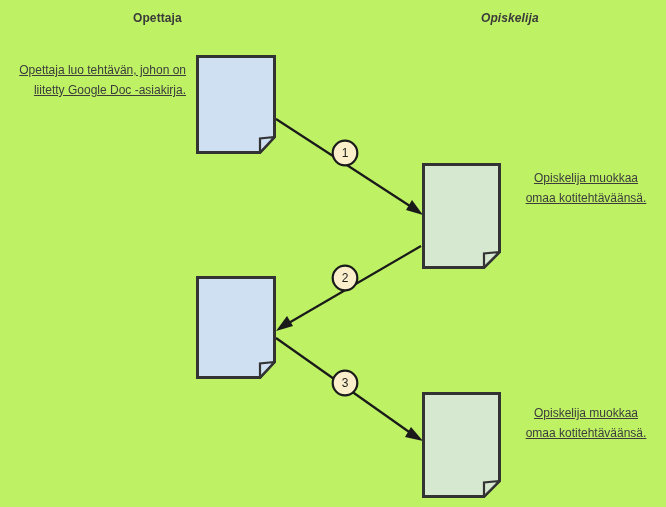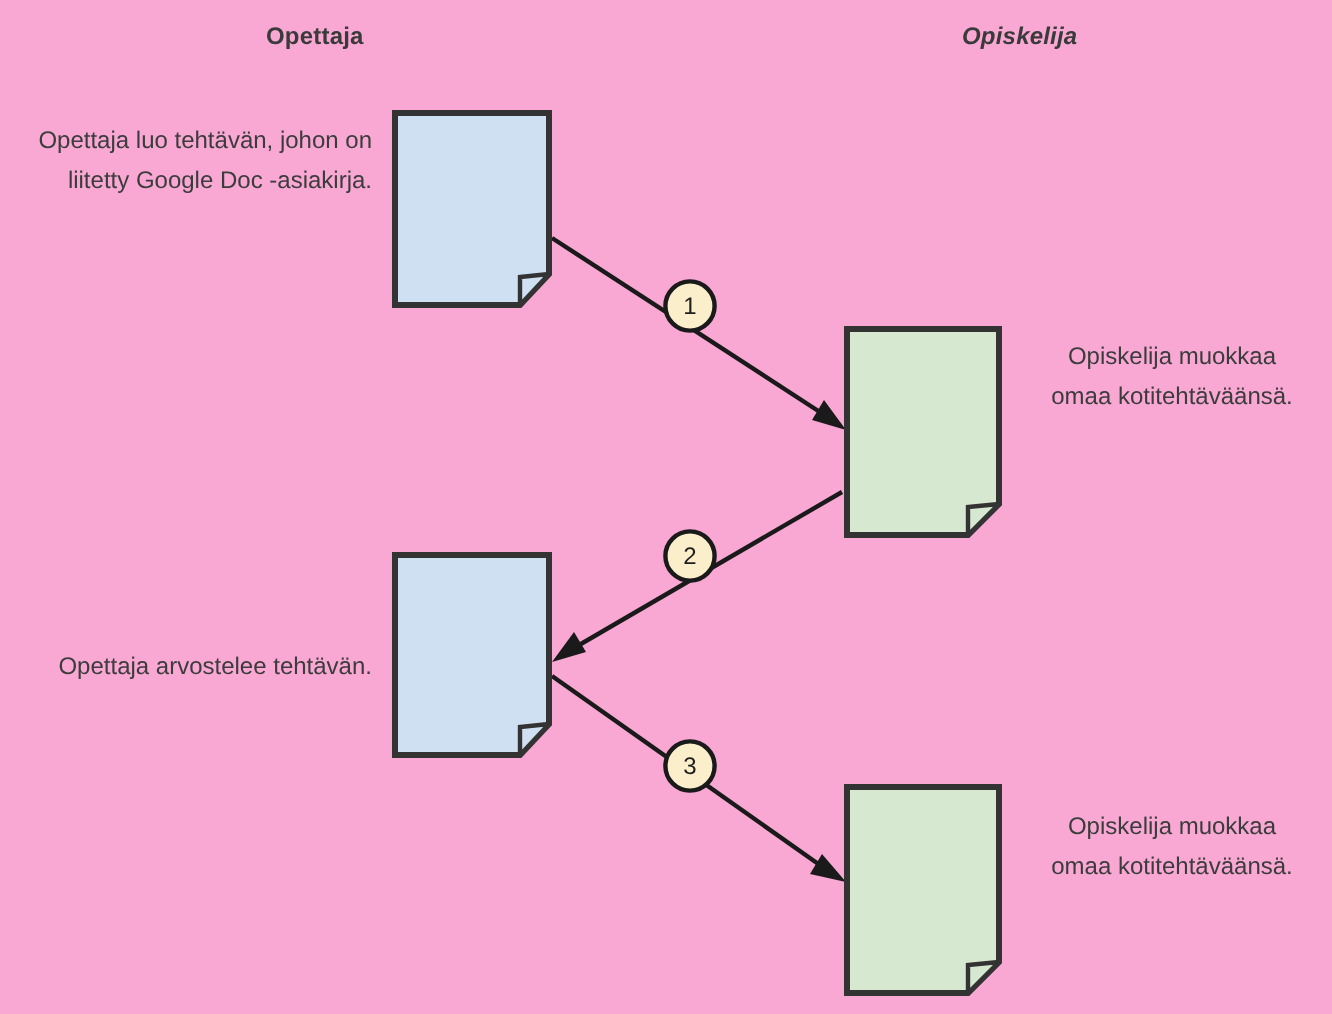--- a/index.html
+++ b/index.html
@@ -8,21 +8,21 @@
     background: #ffffff;
   }
   body {
     font-family: "Liberation Sans", sans-serif;
     -webkit-font-smoothing: antialiased;
   }
   #canvas {
     position: relative;
     width: 666px;
     height: 507px;
-    background: #f9a8d4;
+    background: #bef264;
     overflow: hidden;
   }
   .col-header {
     position: absolute;
     font-size: 12px;
     font-weight: bold;
     color: #3a3a3a;
     white-space: nowrap;
     letter-spacing: 0.1px;
   }
@@ -33,20 +33,21 @@
     position: absolute;
   }
   .doc-node svg { display: block; }
 
   .caption {
     position: absolute;
     font-size: 12px;
     color: #3c3c3c;
     line-height: 20px;
     white-space: pre-line;
+    text-decoration: underline;
   }
   .caption-right-align { text-align: right; }
   .caption-left-align { text-align: center; }
 
   #caption-teacher-create { left: 0px; top: 60px; width: 186px; }
   #caption-teacher-grade  { left: 0px; top: 323px; width: 186px; }
   #caption-student-edit-1 { left: 511px; top: 168px; width: 150px; }
   #caption-student-edit-2 { left: 511px; top: 403px; width: 150px; }
 
   #edges-layer {
@@ -150,18 +151,17 @@
     </svg>
     <div class="step-badge-text">3</div>
   </div>
 
   <div class="caption caption-right-align" id="caption-teacher-create">Opettaja luo tehtävän, johon on
 liitetty Google Doc -asiakirja.</div>
 
   <div class="caption caption-left-align" id="caption-student-edit-1">Opiskelija muokkaa
 omaa kotitehtäväänsä.</div>
 
-  <div class="caption caption-right-align" id="caption-teacher-grade">Opettaja arvostelee tehtävän.</div>
 
   <div class="caption caption-left-align" id="caption-student-edit-2">Opiskelija muokkaa
 omaa kotitehtäväänsä.</div>
 
 </div>
 
 </body></html>

